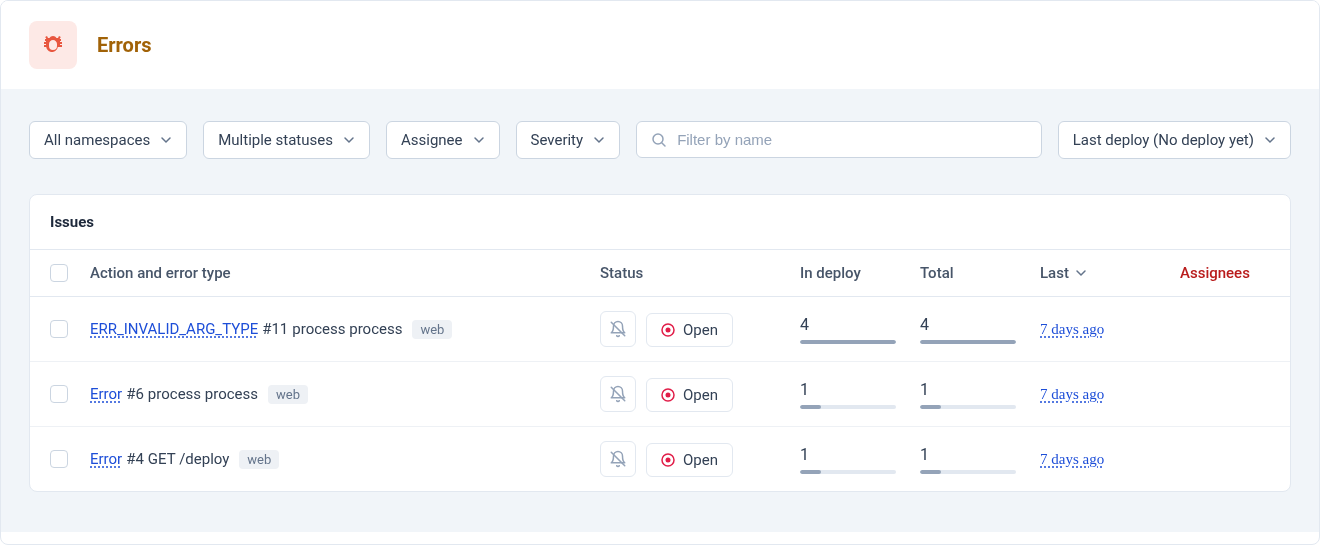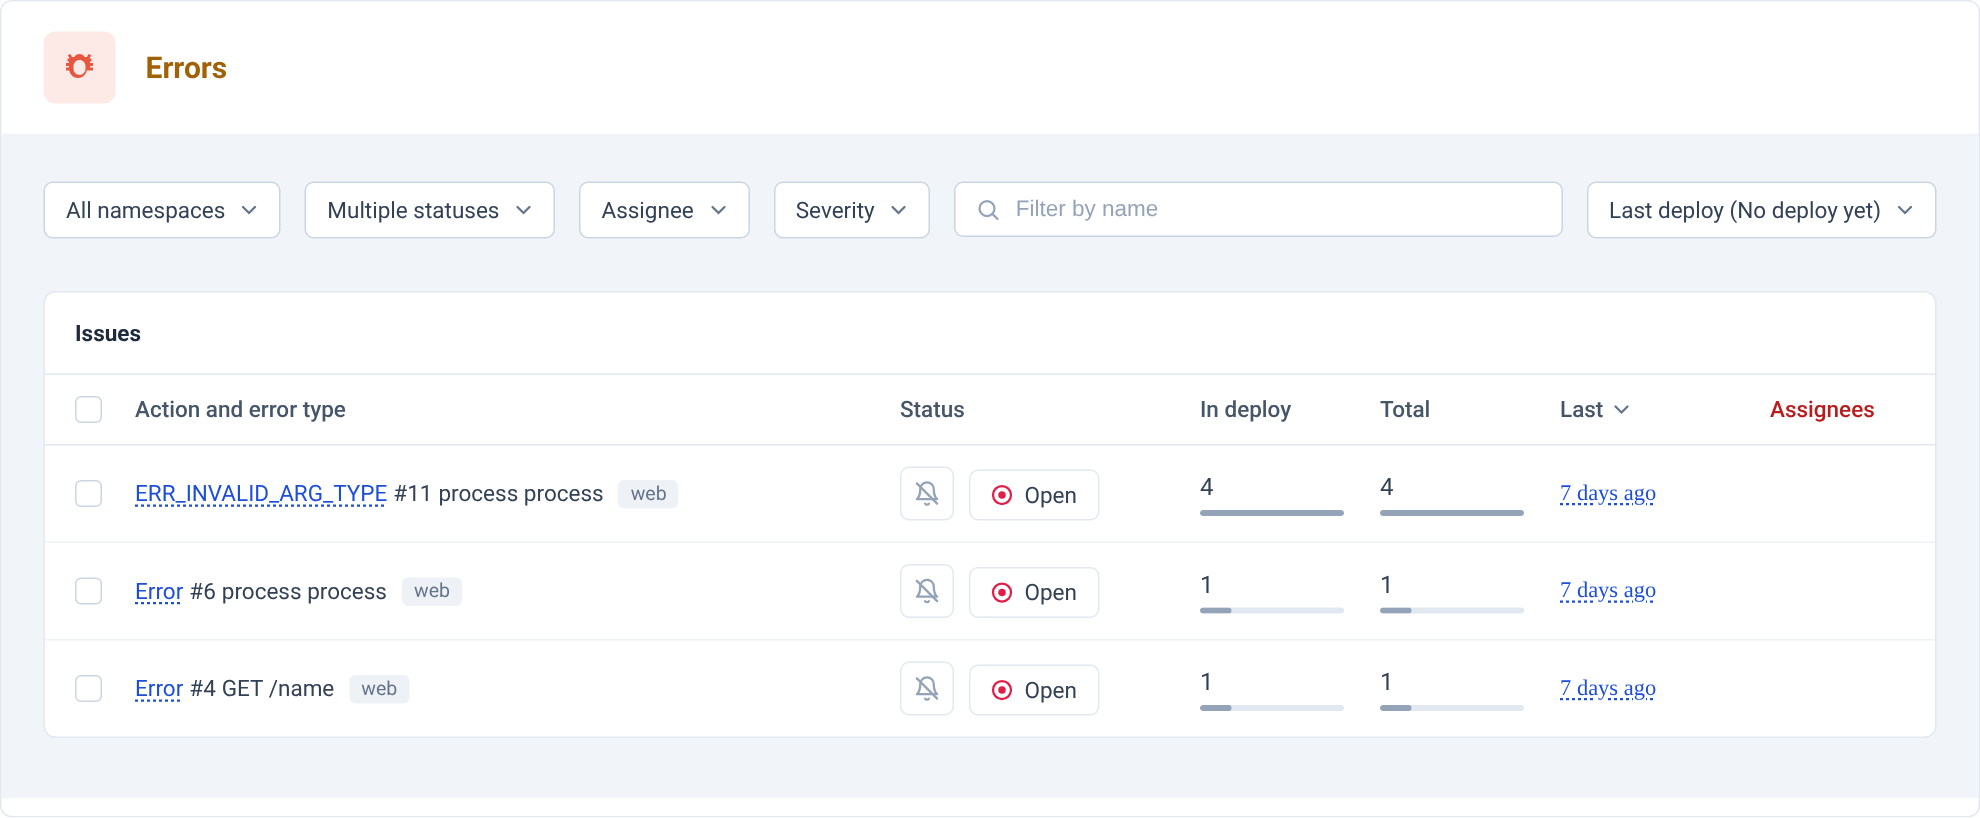--- a/index.html
+++ b/index.html
@@ -386,21 +386,21 @@
   <div class="trow">
     <div>
               <div class="chk"></div>
             </div>
     <div class="action-cell">
       <div class="action-top">
         <a class="err-link">Error</a>
         <span class="issue-num">#4</span>
       </div>
       <div class="action-sub">
-        <span>GET /name</span>
+        <span>GET /deploy</span>
         <span class="tag">web</span>
       </div>
     </div>
     <div class="status-cell">
       <div class="mute-btn">
         <svg width="18" height="18" viewBox="0 0 24 24" fill="none" stroke="currentColor" stroke-width="2" stroke-linecap="round" stroke-linejoin="round">
                   <path d="M18 8a6 6 0 0 0-12 0c0 7-3 9-3 9h18s-3-2-3-9"></path>
                   <path d="M13.7 21a2 2 0 0 1-3.4 0"></path>
                   <line x1="3" y1="3" x2="21" y2="21"></line>
                 </svg>

